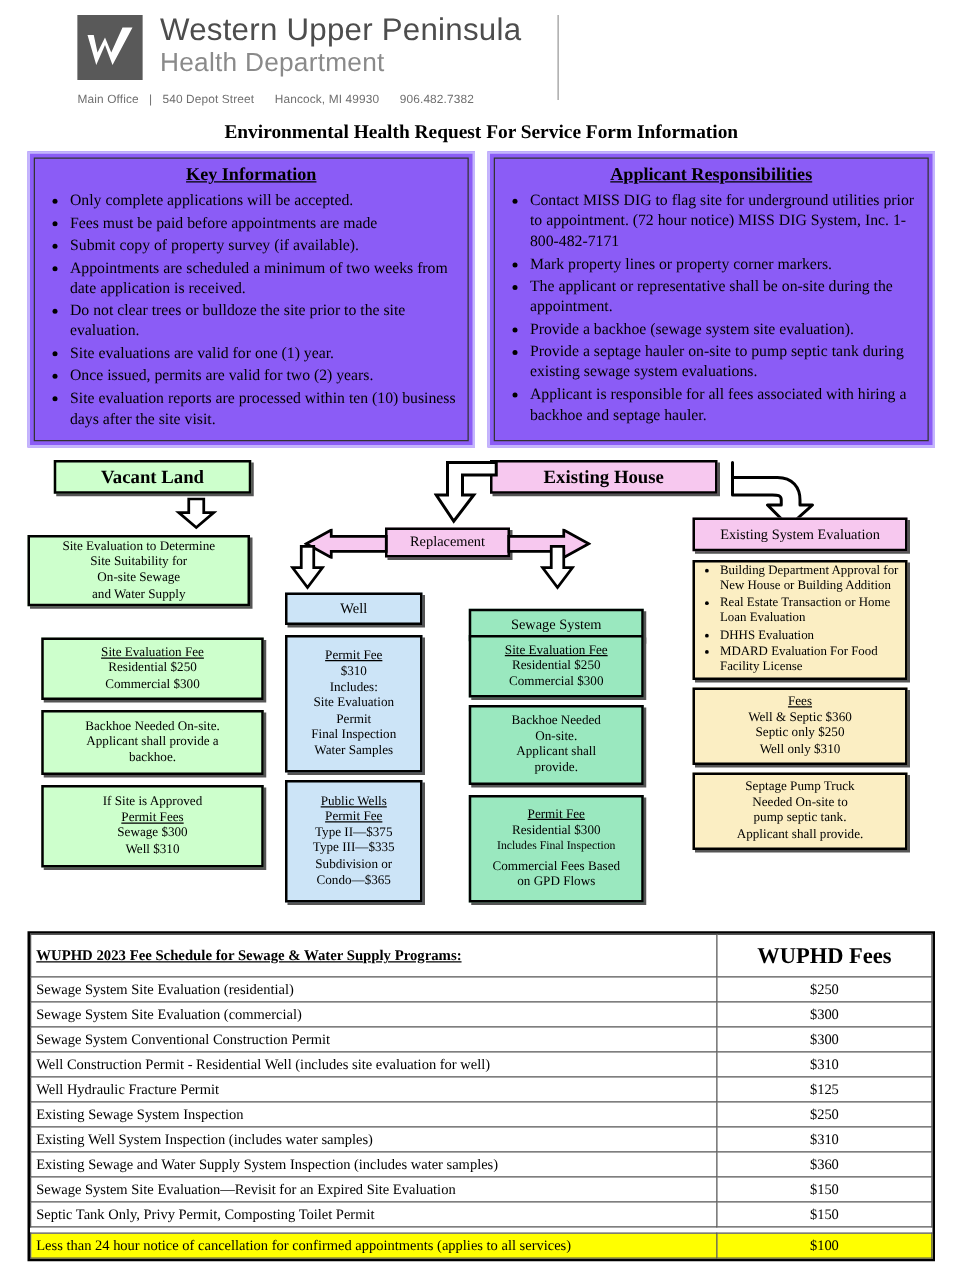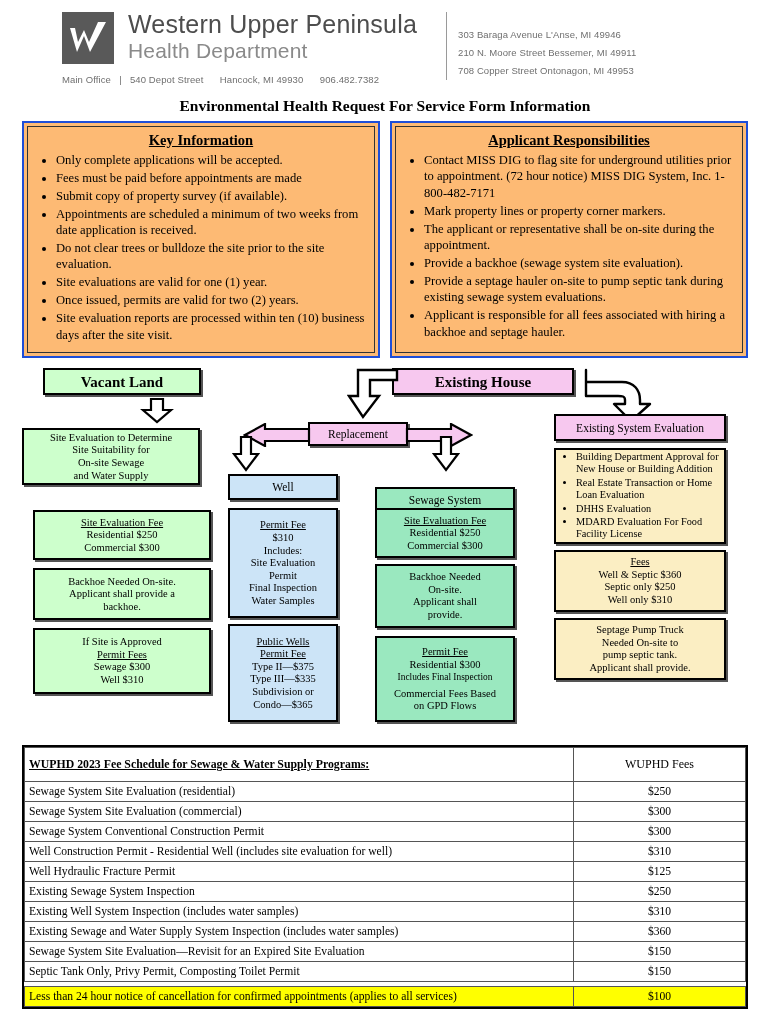--- a/index.html
+++ b/index.html
@@ -48,21 +48,21 @@
 
   
   .doc-title {
     text-align:center; font-size:15.5px; font-weight:bold;
     margin-top:1px; letter-spacing:0;
   }
 
   
   .info-row { display:flex; gap:10px; padding:6px 22px 0 22px; }
   .info-box {
-    border:2px solid #1d4ed8; background:#fdba74; padding:3px;
+    border:2px solid #c4b5fd; background:#8b5cf6; padding:3px;
     width:364px;
   }
   .info-inner { border:1px solid #333; padding:4px 6px 8px 6px; height:100%; }
   .info-title {
     text-align:center; font-weight:bold; font-size:14.5px;
     text-decoration:underline; margin:1px 0 3px 0;
   }
   .info-box ul { margin:0; padding-left:22px; }
   .info-box li { font-size:12.6px; line-height:16.4px; margin-bottom:1.5px; }
 
@@ -97,45 +97,40 @@
   
   .fee-wrap { position:absolute; left:22px; top:745px; width:726px; }
   table.fee { border-collapse:collapse; width:100%; table-layout:fixed;padding-left:42px; }
   table.fee td {
     border:1px solid #555; padding:1px 4px;
     font-size:11.6px; line-height:15px; height:20px; vertical-align:middle;
   }
   table.fee td.fee-col { width:172px; text-align:center; }
   table.fee tr.hdr td { font-weight:bold; font-size:11.8px; }
   table.fee tr.hdr td.lbl span { text-decoration:underline; }
-  table.fee tr.hdr td.fee-col { font-weight:normal; font-size:12px; height:34px; }
+  table.fee tr.hdr td.fee-col { font-weight:bold; font-size:18px; height:34px; }
   table.fee tr.highlight td { background:#ffff00; }
   table.fee tr.spacer td { border:none; height:5px; padding:0; }
   .fee-outer { border:2px solid #000; }
 </style>
 </head>
 <body>
 
 <div class="header">
   <div class="logo-mark">
     <svg width="52" height="52" viewBox="0 0 52 52">
       <rect x="0" y="0" width="52" height="52" fill="#595959"></rect>
       <path d="M8 16 L15 40 L22 24 L28 40 L44 10 L36 10 L27 30 L22 18 L16 30 L13 16 Z" fill="#ffffff"></path>
     </svg>
   </div>
   <div class="logo-text">
     <div class="logo-line1">Western Upper Peninsula</div>
     <div class="logo-line2">Health Department</div>
   </div>
   <div class="hdr-divider"></div>
-  <div class="addr-block">
-    <div class="addr-line">303 Baraga Avenue  L'Anse, MI 49946</div>
-    <div class="addr-line">210 N. Moore Street  Bessemer, MI 49911</div>
-    <div class="addr-line">708 Copper Street   Ontonagon, MI 49953</div>
-  </div>
   <div class="main-office">Main Office   |   540 Depot Street      Hancock, MI 49930      906.482.7382</div>
 </div>
 
 <div class="doc-title">Environmental Health Request For Service Form Information</div>
 
 <div class="info-row">
   <div class="info-box">
     <div class="info-inner">
       <div class="info-title">Key Information</div>
       <ul>

